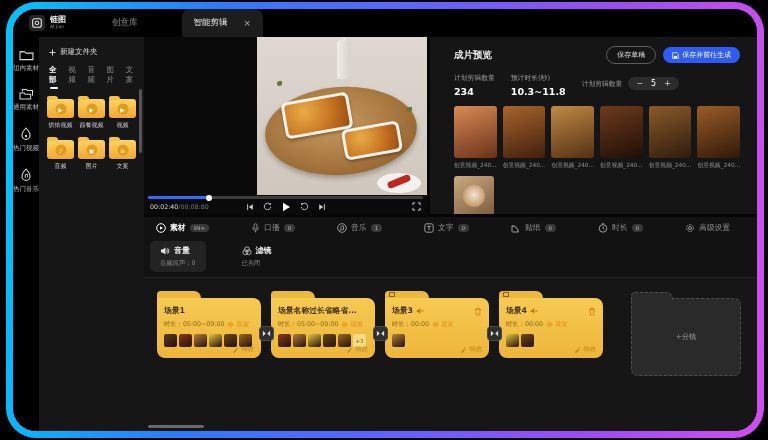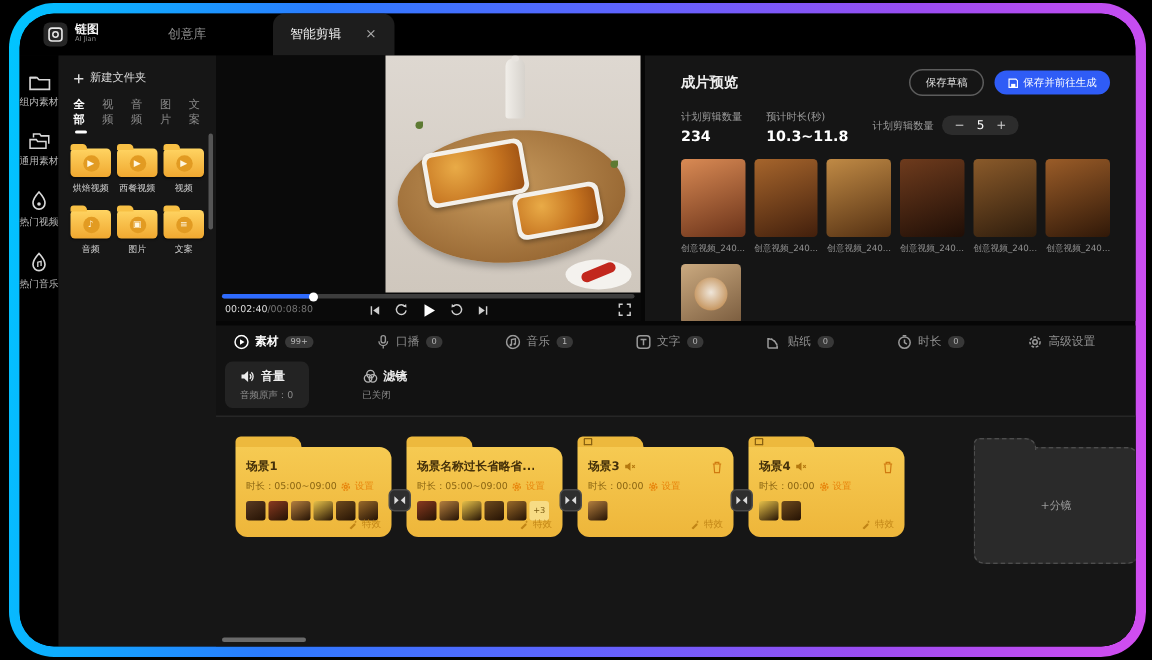--- a/index.html
+++ b/index.html
@@ -122,21 +122,21 @@
   .duration { font-size:6.3px; color:#8a6512; margin-top:4px; display:flex; align-items:center; gap:3px; white-space:nowrap; }
   .set-link { color:#e8860d; display:flex; align-items:center; gap:2px; }
   .sthumbs { display:flex; gap:2px; margin-top:5px; }
   .sthumb { width:13px; height:13px; border-radius:2px; }
   .sextra { width:13px; height:13px; border-radius:2px; background:#f7dc85; color:#7a5b12; font-size:5.5px;
      display:flex; align-items:center; justify-content:center; }
   .effects { position:absolute; right:7px; bottom:4px; font-size:6.3px; color:#c08415; display:flex; align-items:center; gap:2px; }
   .trash-btn { position:absolute; right:7px; top:9px; }
   .conn { position:absolute; width:15px; height:15px; background:#2e2e2e; border:1px solid #4b4b4b; border-radius:4px;
      display:flex; align-items:center; justify-content:center; z-index:3; }
-  .addscene { position:relative; width:110px; height:78px; margin-left:36px; margin-top:7px;
+  .addscene { position:relative; width:110px; height:78px; margin-left:18px; margin-top:7px;
      background:#2a2a2a; border:1px dashed #4d4d4d; border-radius:0 7px 7px 7px;
      display:flex; align-items:center; justify-content:center; color:#9c9c9c; font-size:7.3px; }
   .addscene::before { content:""; position:absolute; top:-7px; left:-1px; width:40px; height:7px;
      background:#2a2a2a; border:1px dashed #4d4d4d; border-bottom:none; border-radius:4px 7px 0 0; }
   .hscroll { position:absolute; left:4px; bottom:3px; width:56px; height:3px; background:#6a6a6a; border-radius:2px; }
   svg { display:block; }
 </style>
 </head>
 <body>
 

